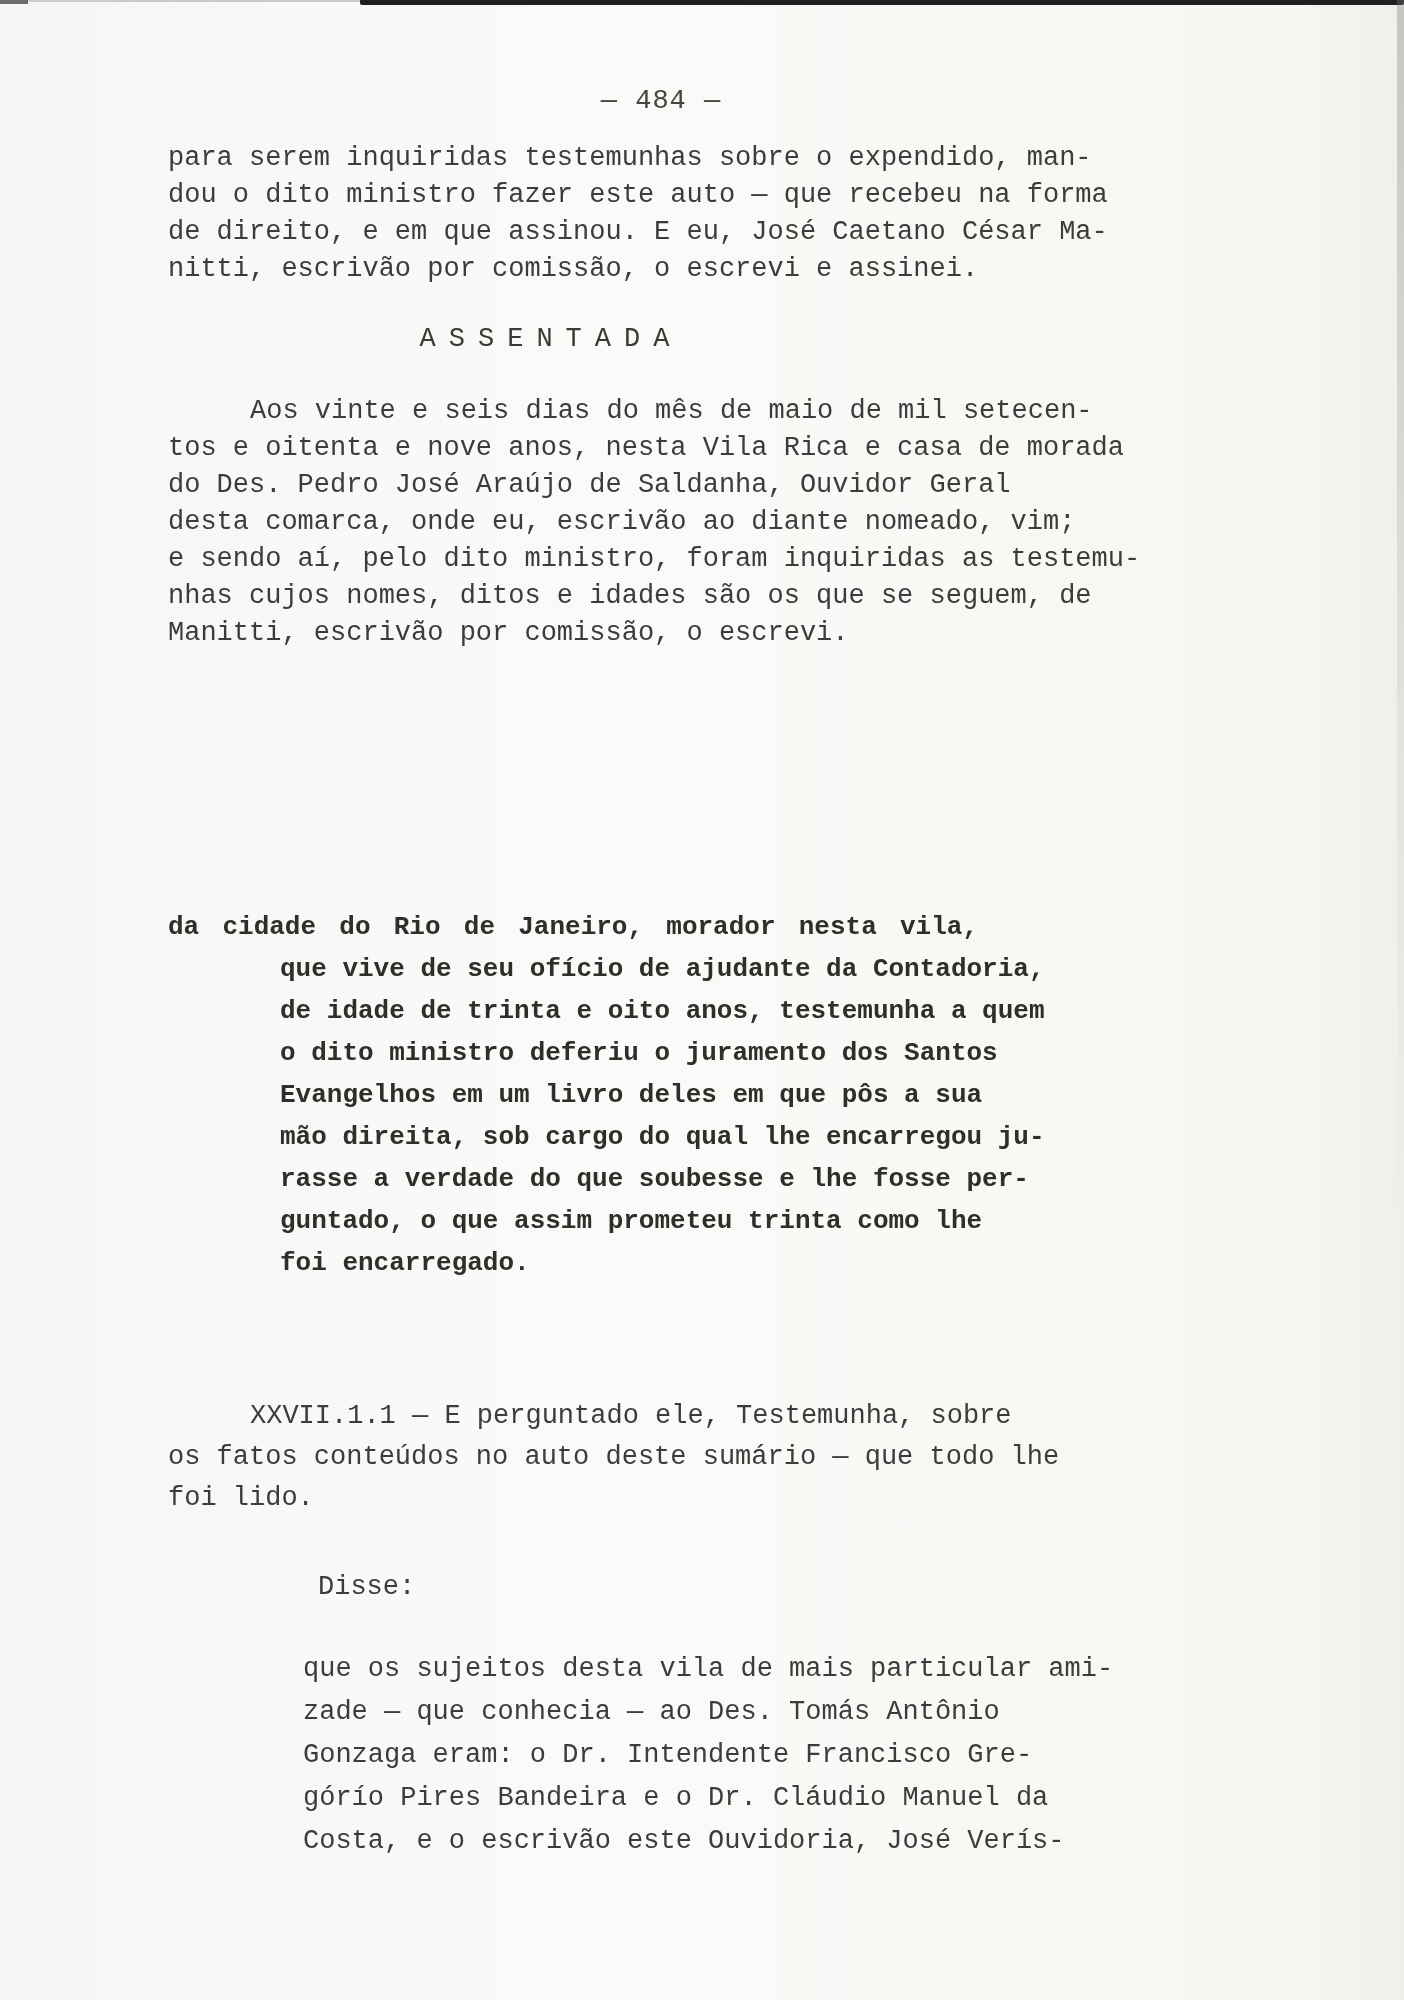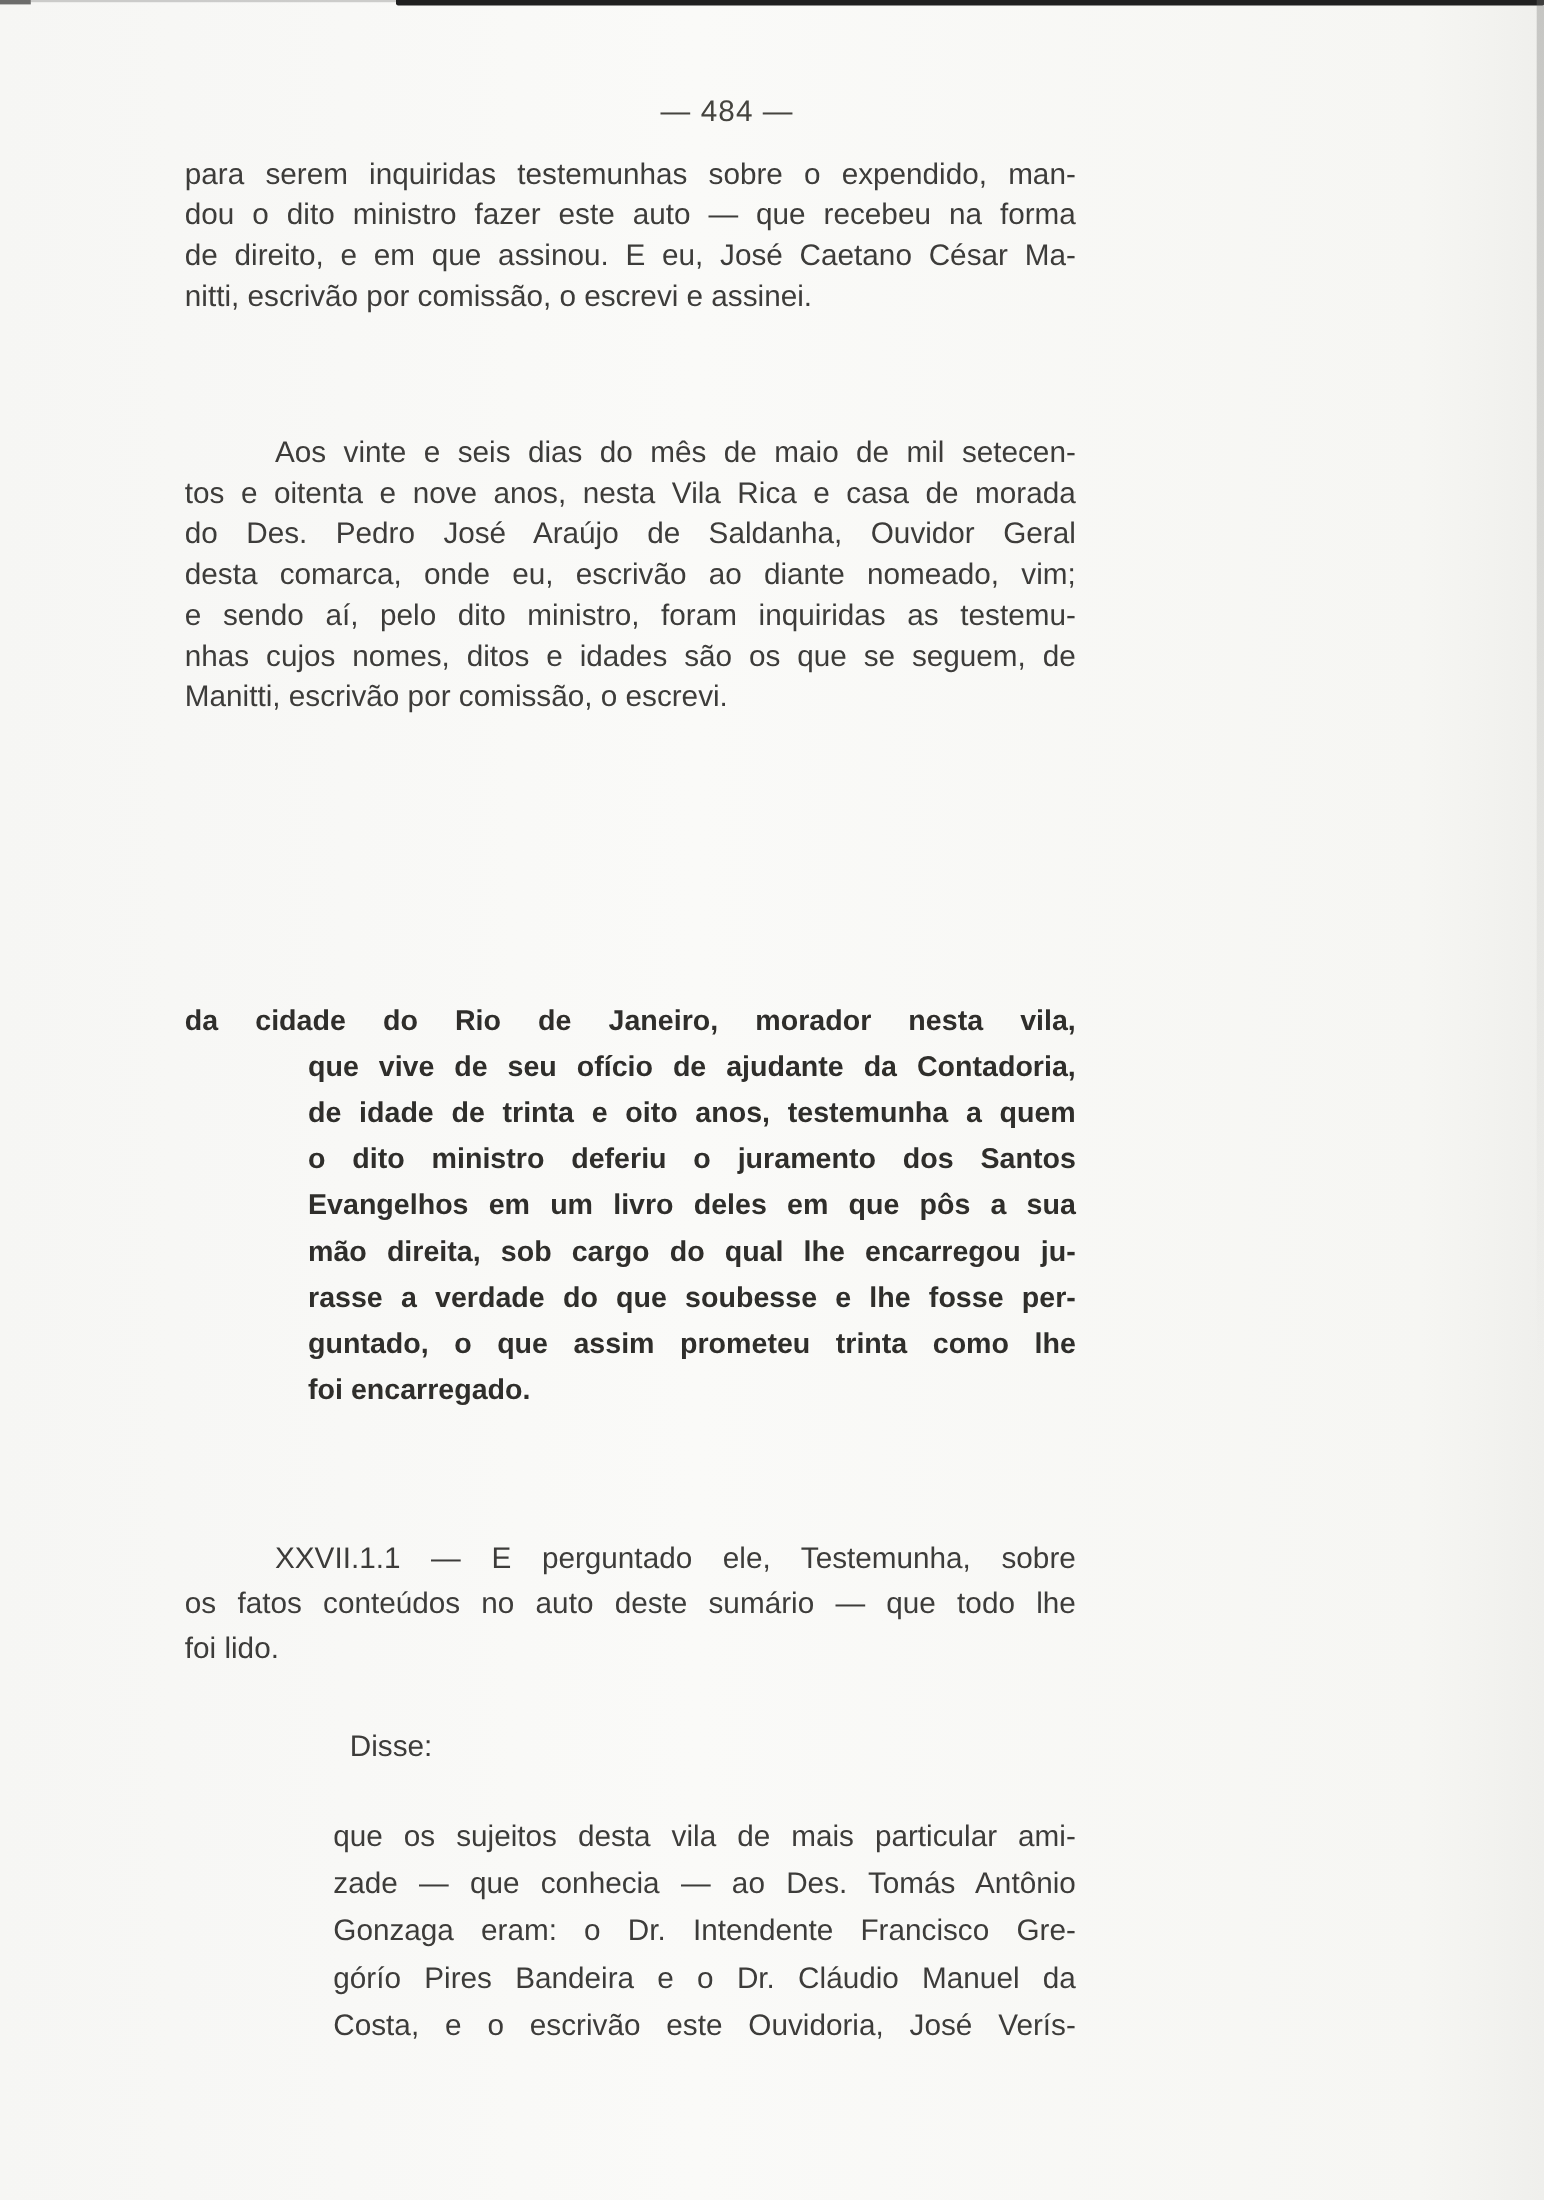--- a/index.html
+++ b/index.html
@@ -1,21 +1,21 @@
 <!DOCTYPE html>
 <html><head>
 <meta charset="utf-8">
 <style>
   html,body{margin:0;padding:0;background:#e9e9e7;}
   .page{
     position:relative;
     width:1404px;height:2000px;
     margin:0 auto;
     background:linear-gradient(90deg,#f6f6f4 0%,#fafaf8 45%,#f6f6f3 92%,#efefec 100%);
-    font-family:Liberation Sans, sans-serif;
+    font-family:Liberation Mono, monospace;
     color:#3d3c3a;
     overflow:hidden;
   }
   
   .scan-top-dark{position:absolute;top:0;left:360px;right:0;height:5px;background:#202020;border-radius:0 0 2px 2px;}
   .scan-top-light{position:absolute;top:0;left:28px;width:332px;height:2px;background:#a8a8a6;opacity:.55;}
   .scan-top-nub{position:absolute;top:0;left:0;width:28px;height:4px;background:#4a4a48;opacity:.8;}
   .scan-right-edge{position:absolute;top:0;right:0;width:7px;height:1250px;
     background:linear-gradient(180deg,rgba(120,120,118,.35),rgba(170,170,166,.18) 60%,rgba(200,200,196,0));}
   
@@ -48,20 +48,21 @@
 
   <div class="abs col page-number">— 484 —</div>
 
   <div class="abs col body-text p1">
       <div class="tline">para serem inquiridas testemunhas sobre o expendido, man-</div>
       <div class="tline">dou o dito ministro fazer este auto — que recebeu na forma</div>
       <div class="tline">de direito, e em que assinou. E eu, José Caetano César Ma-</div>
       <div class="tline nojust">nitti, escrivão por comissão, o escrevi e assinei.</div>
     </div>
 
+  <div class="abs col heading">ASSENTADA</div>
 
   <div class="abs col body-text p2 indent">
       <div class="tline">Aos vinte e seis dias do mês de maio de mil setecen-</div>
       <div class="tline">tos e oitenta e nove anos, nesta Vila Rica e casa de morada</div>
       <div class="tline">do Des. Pedro José Araújo de Saldanha, Ouvidor Geral</div>
       <div class="tline">desta comarca, onde eu, escrivão ao diante nomeado, vim;</div>
       <div class="tline">e sendo aí, pelo dito ministro, foram inquiridas as testemu-</div>
       <div class="tline">nhas cujos nomes, ditos e idades são os que se seguem, de</div>
       <div class="tline nojust">Manitti, escrivão por comissão, o escrevi.</div>
     </div>

